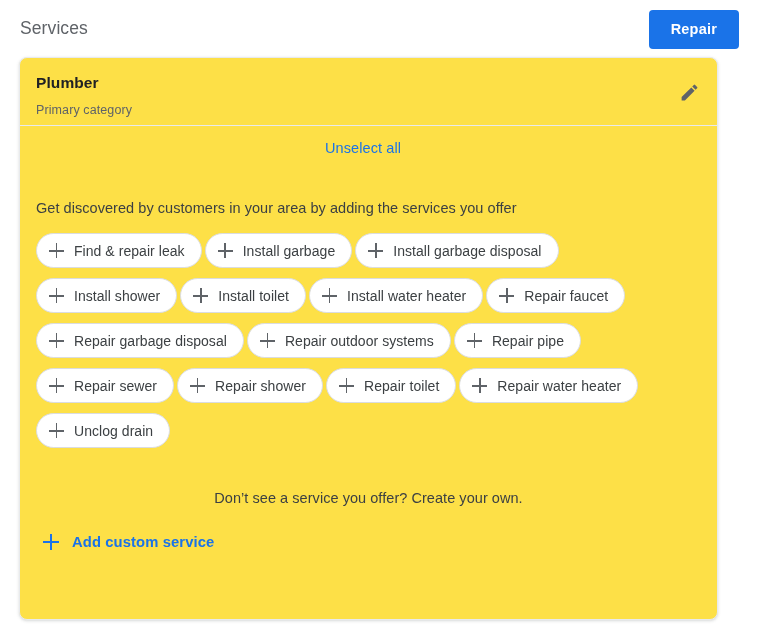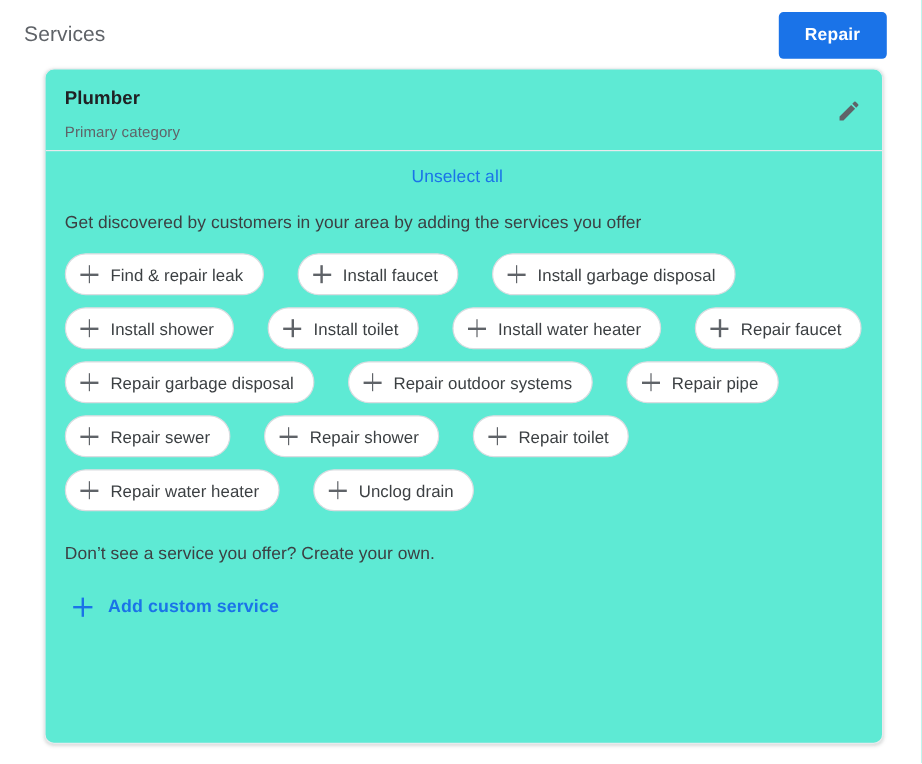--- a/index.html
+++ b/index.html
@@ -54,25 +54,25 @@
     padding: 0 22px;
     height: 39px;
     line-height: 39px;
     cursor: pointer;
     box-sizing: border-box;
   }
 
   
   .card {
     position: absolute;
-    left: 37px;
+    left: 19px;
     top: 57px;
     width: 699px;
     height: 563px;
-    background: #5eead4;
+    background: #fde047;
     border: 1px solid #e8eaed;
     border-radius: 8px;
     box-shadow: 0 1px 2px rgba(60,64,67,.10), 0 1px 3px 1px rgba(60,64,67,.07);
     box-sizing: border-box;
     overflow: hidden;
   }
 
   .card-head {
     position: relative;
     height: 68px;
@@ -131,32 +131,32 @@
     letter-spacing: .1px;
     cursor: pointer;
     background: none;
     border: none;
     font-family: "Liberation Sans", sans-serif;
     padding: 0;
     line-height: 1;
   }
 
   .intro-text {
-    margin-top: 20px;
+    margin-top: 42px;
     font-size: 14.5px;
     color: #3c4043;
     letter-spacing: .05px;
     line-height: 20px;
   }
 
   .chips {
     margin-top: 15px;
     display: flex;
     flex-wrap: wrap;
-    gap: 10px 28px;
+    gap: 10px 3px;
     max-width: 684px;
   }
   .chip {
     display: inline-flex;
     align-items: center;
     height: 35px;
     padding: 0 16px 0 12px;
     border: 1px solid #dadce0;
     border-radius: 18px;
     background: #ffffff;
@@ -183,25 +183,26 @@
     background: #5f6368;
   }
   .chip .plus::before {
     left: 0; top: 7px; width: 15px; height: 1.6px;
   }
   .chip .plus::after {
     top: 0; left: 6.7px; width: 1.6px; height: 15px;
   }
 
   .own-text {
-    margin-top: 26px;
+    margin-top: 40px;
     font-size: 14.5px;
     color: #3c4043;
     letter-spacing: .05px;
     line-height: 20px;
+    text-align: center;
   }
 
   .add-custom {
     margin-top: 26px;
     display: inline-flex;
     align-items: center;
     background: none;
     border: none;
     padding: 0;
     margin-left: 7px;
@@ -268,21 +269,21 @@
 
       <div class="intro-text">Get discovered by customers in your area by adding the services you offer</div>
 
       <div class="chips" id="chip-list">
           <button class="chip">
             <span class="plus"></span>
             <span>Find &amp; repair leak</span>
           </button>
           <button class="chip">
             <span class="plus"></span>
-            <span>Install faucet</span>
+            <span>Install garbage</span>
           </button>
           <button class="chip">
             <span class="plus"></span>
             <span>Install garbage disposal</span>
           </button>
           <button class="chip">
             <span class="plus"></span>
             <span>Install shower</span>
           </button>
           <button class="chip">

